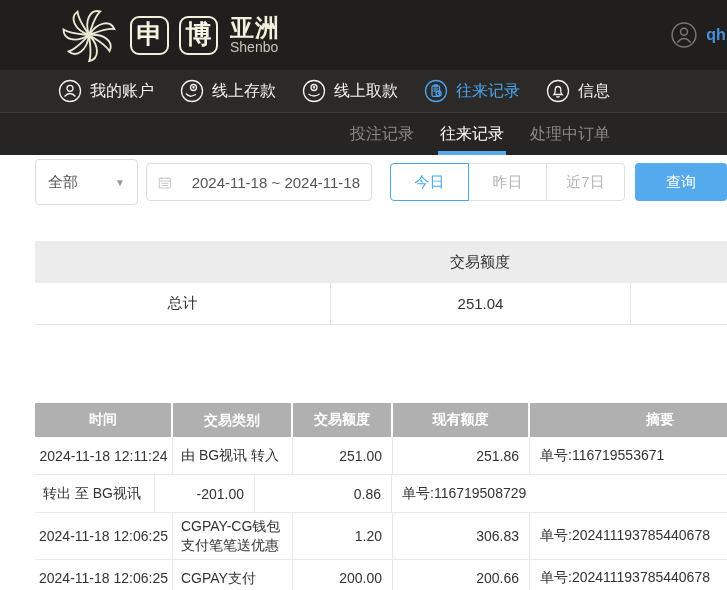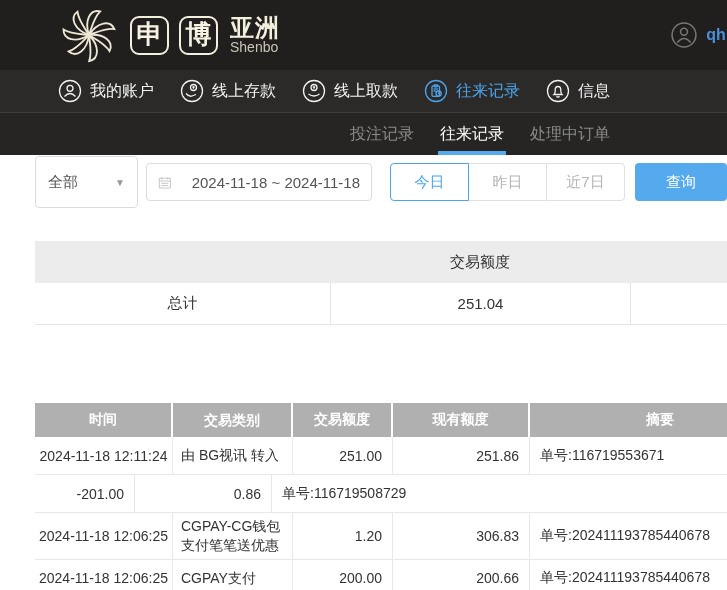--- a/index.html
+++ b/index.html
@@ -28,21 +28,21 @@
 
   
   .sub-nav { height:42px; background:#262523; display:flex; gap:26px; padding-left:350px; }
   .subnav-item { position:relative; height:42px; line-height:42px; font-size:16px;
                  color:#8a8a8a; cursor:pointer; white-space:nowrap; }
   .subnav-item.active { color:#ffffff; }
   .subnav-item.active .underline { position:absolute; left:-2px; right:-2px; bottom:0; height:4px; background:#55aaee; }
 
   
   .filter-row { display:flex; align-items:center; margin:8px 0 0 35px; height:38px; }
-  .select-box { width:153px; height:52px; border:1px solid #dcdcdc; border-radius:4px;
+  .select-box { width:153px; height:46px; border:1px solid #dcdcdc; border-radius:4px;
                 display:flex; align-items:center; justify-content:space-between;
                 padding:0 12px; color:#555; font-size:15px; background:#fff; cursor:pointer; }
   .caret { color:#999; font-size:10px; }
   .date-box { margin-left:8px; width:226px; height:38px; border:1px solid #dcdcdc; border-radius:4px;
               display:flex; align-items:center; gap:20px; padding:0 11px; color:#555;
               font-size:15px; background:#fff; cursor:pointer; white-space:nowrap; }
   .quick-group { display:flex; margin-left:10px; }
   .quick-btn { width:79px; height:38px; background:#fff; border:1px solid #e0e0e0;
                color:#b5b5b5; font-size:15px; display:flex; align-items:center; justify-content:center;
                cursor:pointer; margin-left:-1px; }
@@ -220,20 +220,21 @@
 
   <div class="dt-row">
     <div class="cell c1">2024-11-18 12:11:24</div>
     <div class="cell c2">由 BG视讯 转入</div>
     <div class="cell c3">251.00</div>
     <div class="cell c4">251.86</div>
     <div class="cell c5">单号:116719553671</div>
   </div>
 
   <div class="dt-row">
+    <div class="cell c2">转出 至 BG视讯</div>
     <div class="cell c3">-201.00</div>
     <div class="cell c4">0.86</div>
     <div class="cell c5">单号:116719508729</div>
   </div>
 
   <div class="dt-row tall">
     <div class="cell c1">2024-11-18 12:06:25</div>
     <div class="cell c2">CGPAY-CG钱包支付笔笔送优惠</div>
     <div class="cell c3">1.20</div>
     <div class="cell c4">306.83</div>

